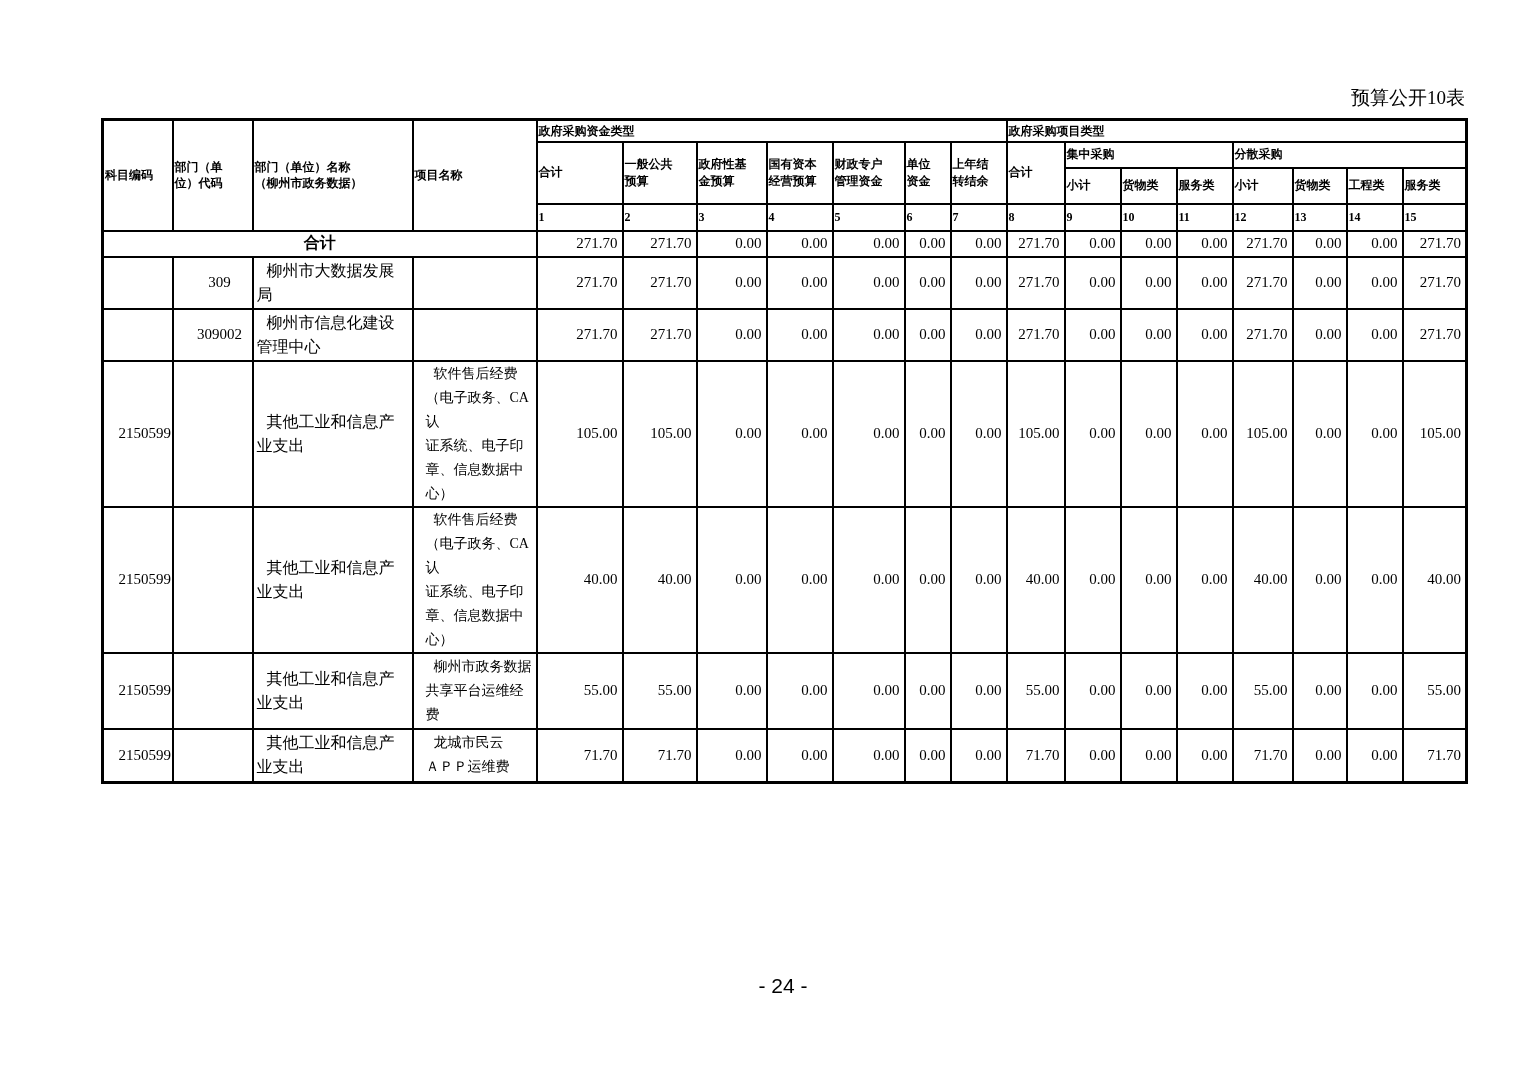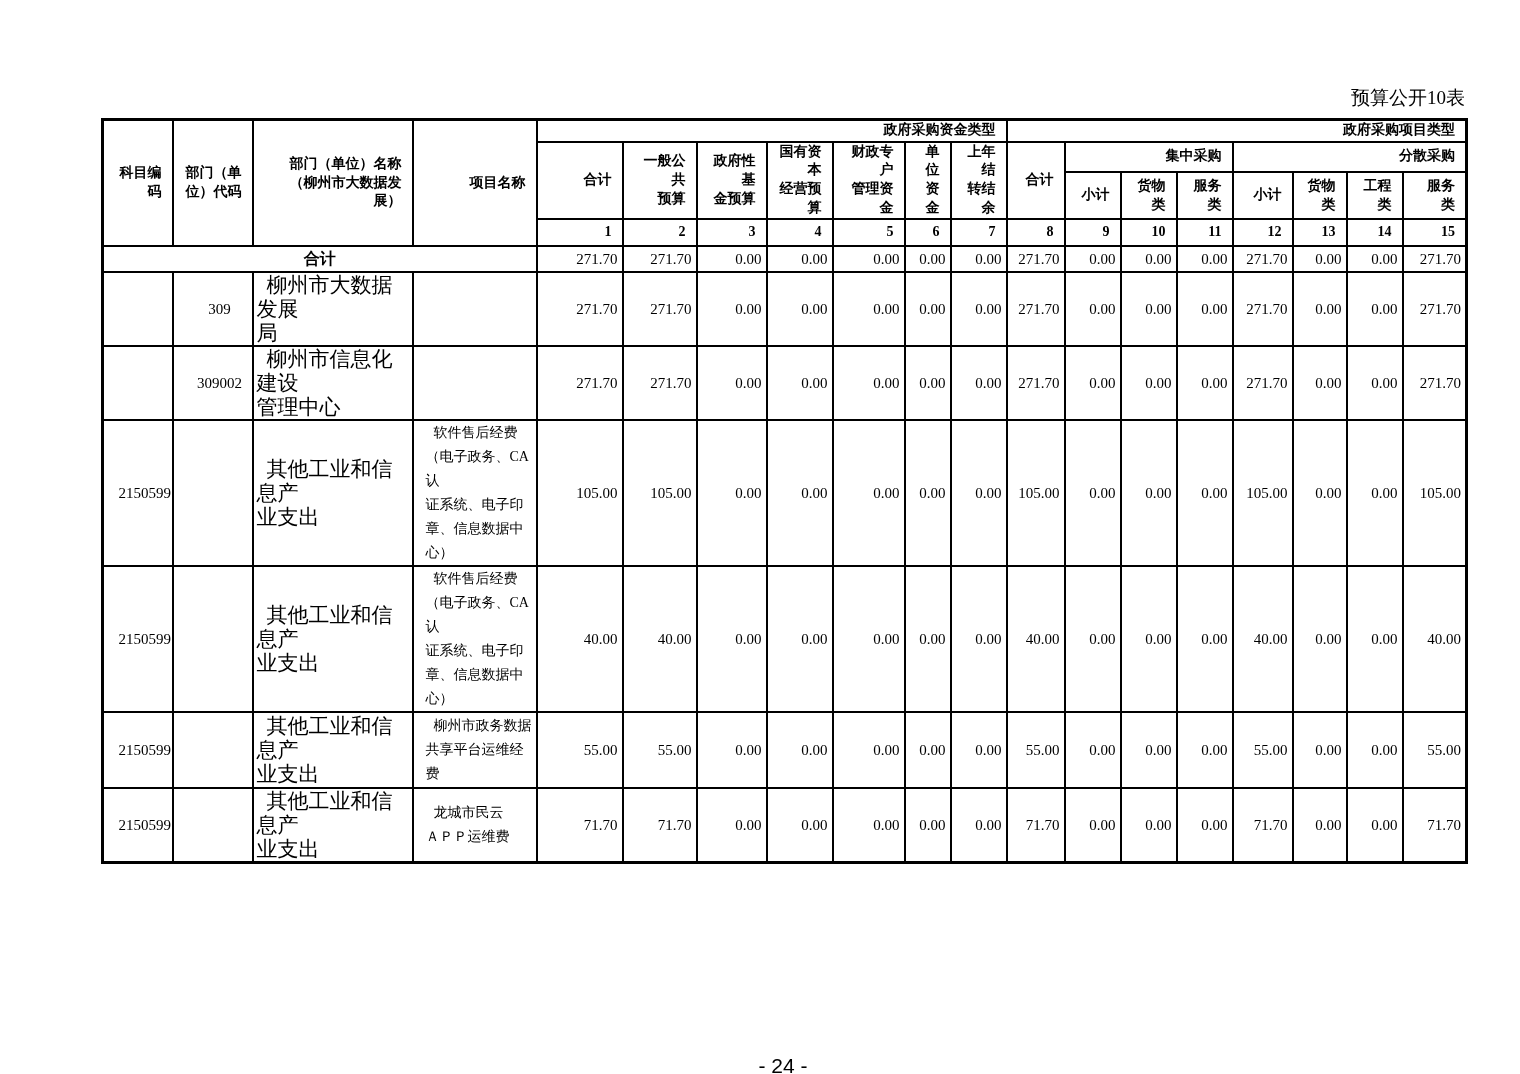--- a/index.html
+++ b/index.html
@@ -37,33 +37,33 @@
     width: 1364px;
     border: 3px solid #000;
   }
   table.budget th, table.budget td {
     border: 2px solid #000;
     vertical-align: middle;
     overflow: hidden;
   }
   table.budget th {
     font-weight: bold;
-    font-size: 14px;
-    text-align: right;
+    font-size: 12px;
+    text-align: left;
     line-height: 1.35;
     white-space: pre-line;
-    padding: 0 10px;
+    padding: 0 1px;
   }
   td.code {
     font-size: 15px;
     text-align: center;
     padding-left: 14px;
   }
   td.dept {
-    font-size: 21px;
+    font-size: 16px;
     text-align: left;
     line-height: 24px;
     white-space: pre-line;
     text-indent: 10px;
     padding-left: 3px; padding-right: 2px;
   }
   td.proj {
     font-size: 14px;
     text-align: left;
     line-height: 24px;
@@ -119,21 +119,21 @@
         <col style="width:54px">
         <col style="width:56px">
         <col style="width:64px">
     </colgroup>
     <thead>
       <tr style="height:22px">
         <th rowspan="4">科目编码</th>
         <th rowspan="4">部门（单
 位）代码</th>
         <th rowspan="4">部门（单位）名称
-（柳州市大数据发展）</th>
+（柳州市政务数据）</th>
         <th rowspan="4">项目名称</th>
         <th colspan="7">政府采购资金类型</th>
         <th colspan="8">政府采购项目类型</th>
       </tr>
       <tr style="height:26px">
         <th rowspan="2">合计</th>
         <th rowspan="2">一般公共
 预算</th>
         <th rowspan="2">政府性基
 金预算</th>

